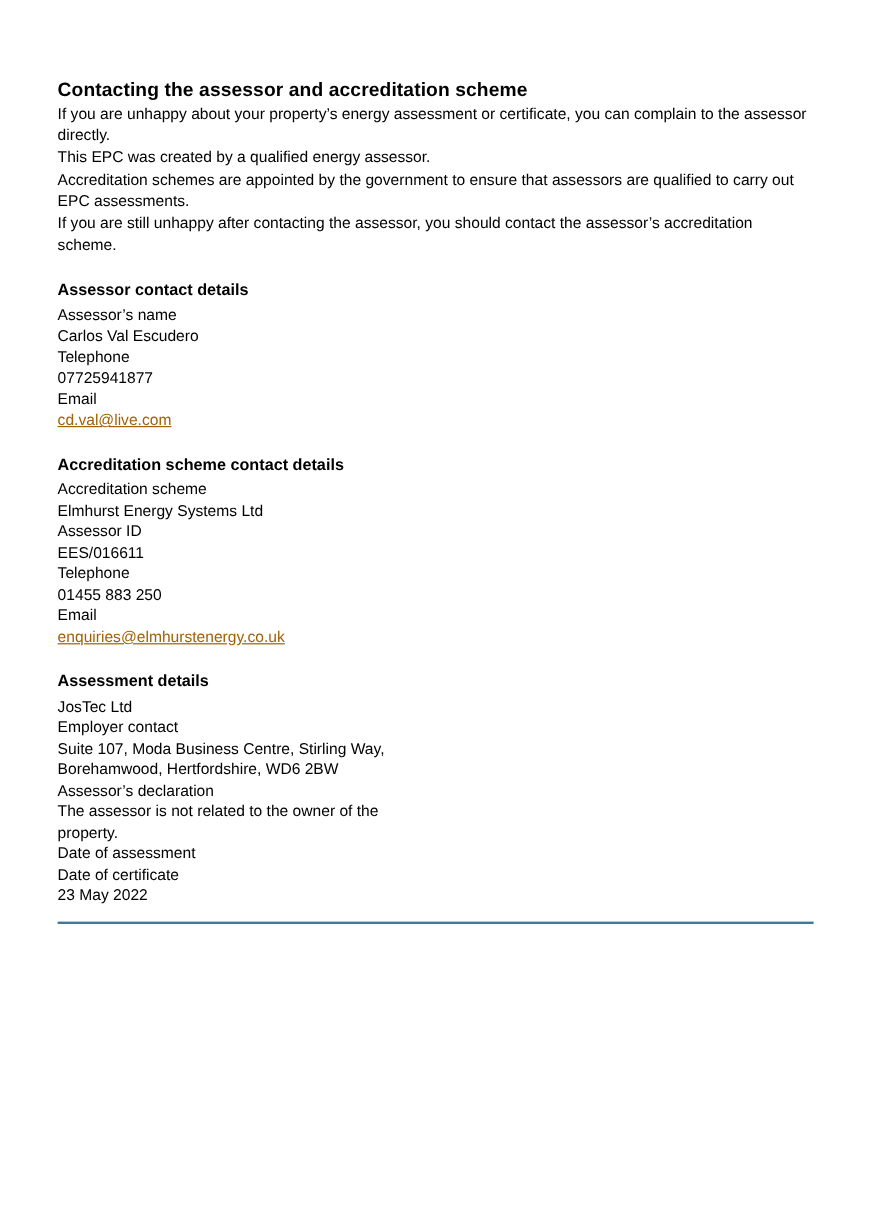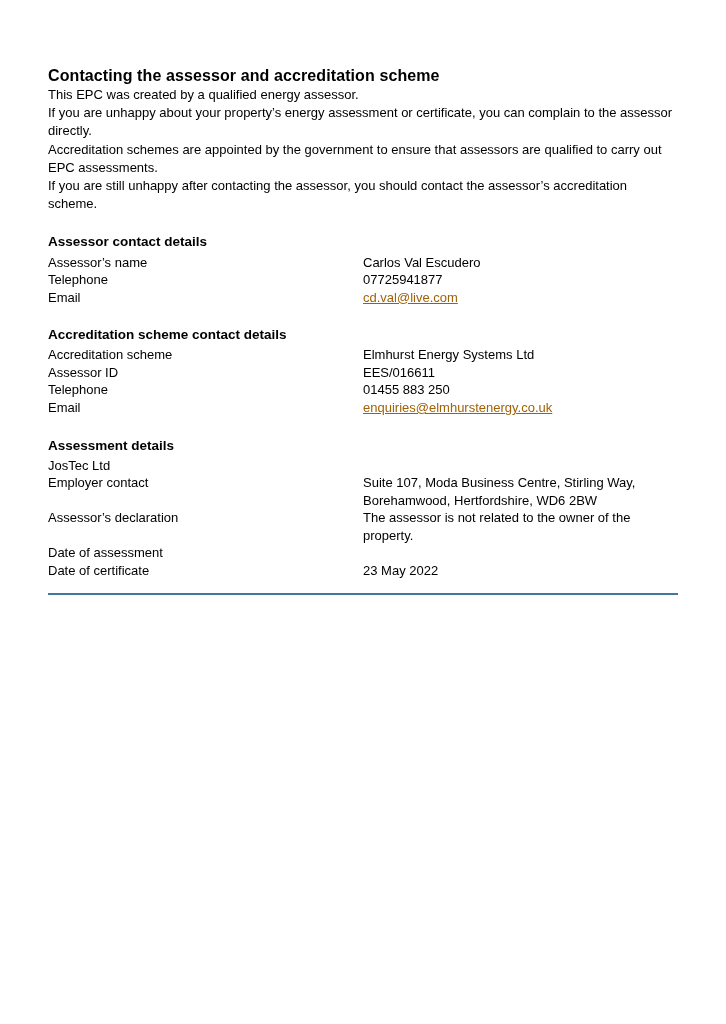--- a/index.html
+++ b/index.html
@@ -38,20 +38,21 @@
     font-size: 13.5px;
     line-height: 1.2;
     font-weight: bold;
     margin: 0 0 3px 0;
   }
   .row {
     display: flex;
     align-items: flex-start;
     font-size: 13px;
     line-height: 1.35;
+    flex-direction: column;
   }
   .row .label {
     width: 315px;
     flex-shrink: 0;
   }
   .row .value {
     width: 295px;
   }
   a.email-link {
     color: #a16207;
@@ -65,23 +66,23 @@
     width: 100%;
   }
 </style>
 </head>
 <body>
 
 <div class="page">
 
   <h1 class="page-title">Contacting the assessor and accreditation scheme</h1>
 
+  <p class="para para-next">If you are unhappy about your property’s energy assessment or certificate, you can complain to the assessor directly.</p>
+
   <p class="para para-first">This EPC was created by a qualified energy assessor.</p>
-
-  <p class="para para-next">If you are unhappy about your property’s energy assessment or certificate, you can complain to the assessor directly.</p>
 
   <p class="para para-next">Accreditation schemes are appointed by the government to ensure that assessors are qualified to carry out EPC assessments.</p>
 
   <p class="para para-next">If you are still unhappy after contacting the assessor, you should contact the assessor’s accreditation scheme.</p>
 
   <div class="section">
     <h2 class="section-heading">Assessor contact details</h2>
 
     <div class="row">
       <div class="label">Assessor’s name</div>

